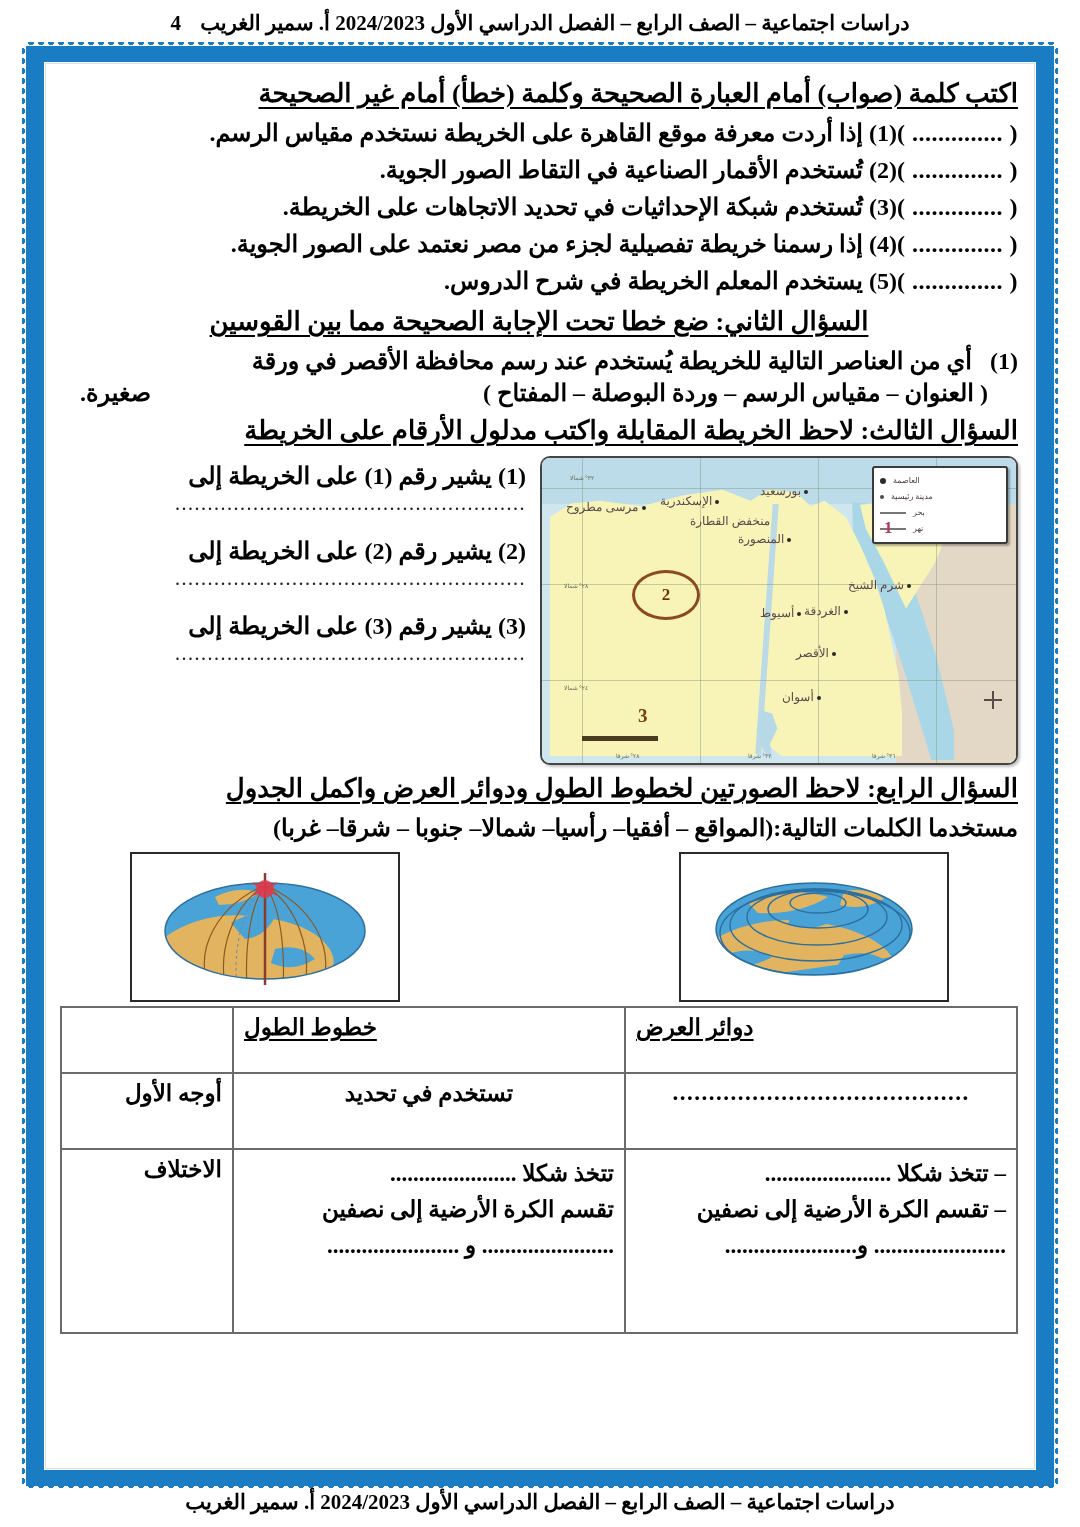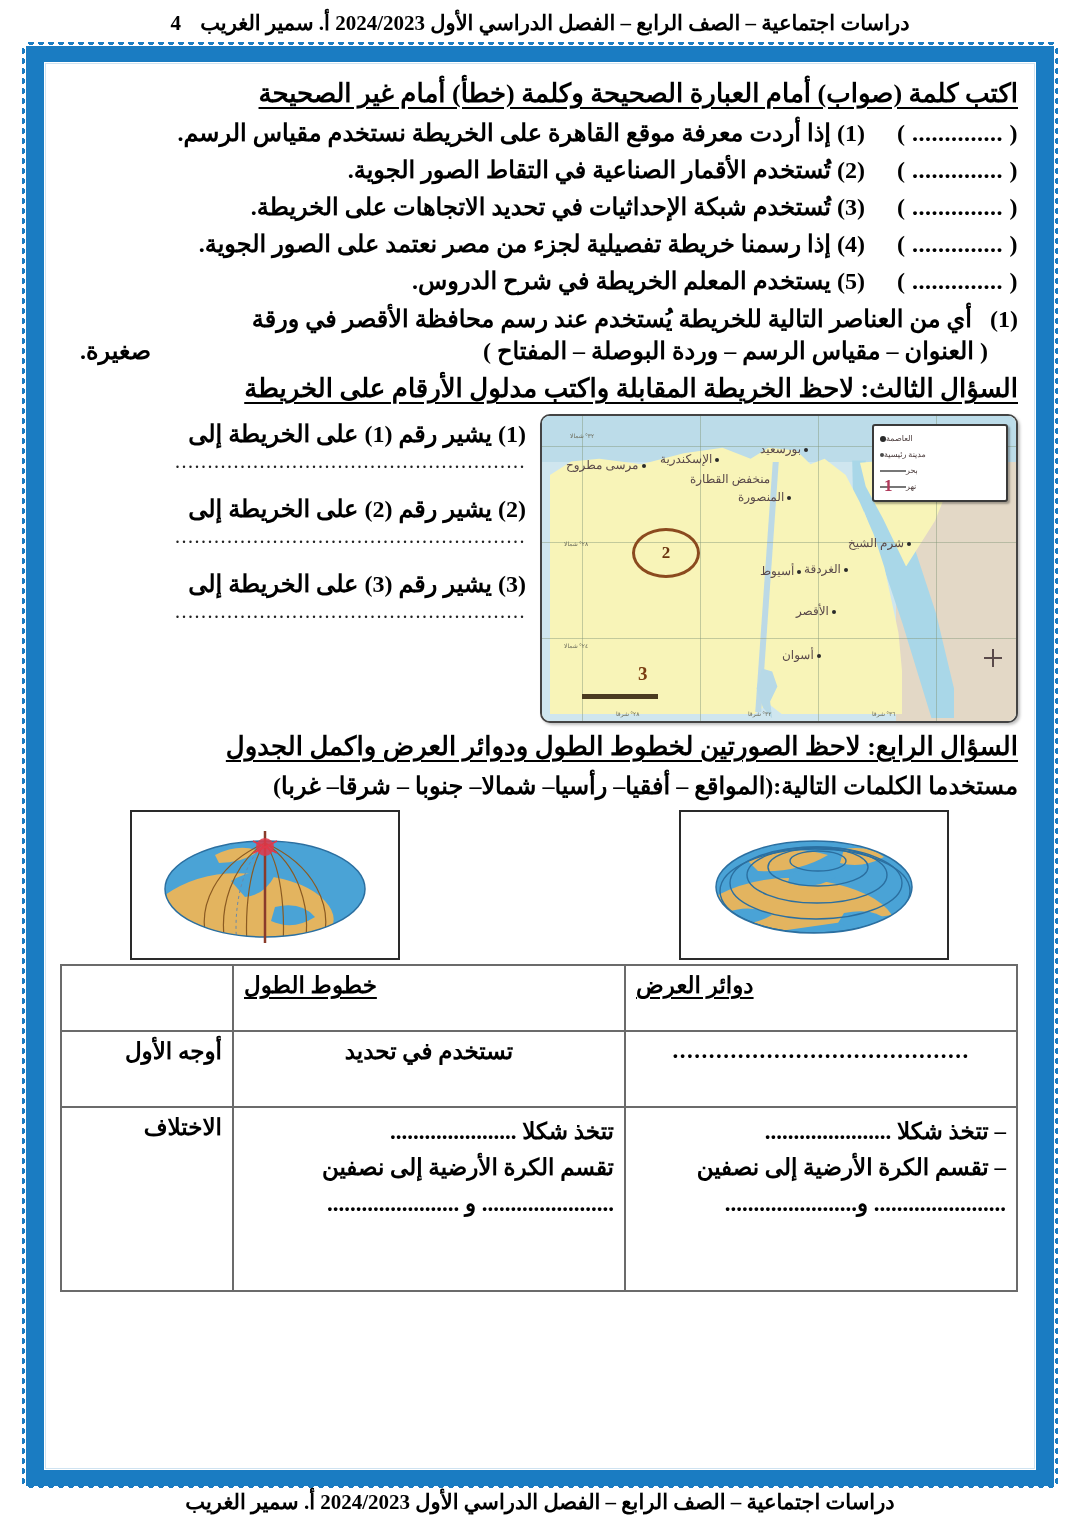--- a/index.html
+++ b/index.html
@@ -107,21 +107,20 @@
   .tf-line {
     display: flex;
     flex-direction: row-reverse;
     align-items: baseline;
     justify-content: flex-start;
     font-weight: bold;
     font-size: 24px;
     line-height: 1.42;
     direction: rtl;
     margin: 3px 0;
-    gap: 32px;
   }
   .tf-line .stmt {
     flex: 1 1 auto;
     text-align: right;
     padding-left: 10px;
   }
   .tf-line .paren {
     flex: 0 0 auto;
     white-space: nowrap;
     font-size: 24px;
@@ -269,20 +268,21 @@
     border-radius: 3px;
     box-shadow: 2px 2px 2px rgba(0,0,0,.3);
     direction: rtl;
     padding: 5px 6px 0 6px;
     box-sizing: border-box;
   }
   .legend-row {
     display: flex;
     flex-direction: row-reverse;
     align-items: center;
+    gap: 7px;
     font-size: 8px;
     color: #4a3b3b;
     line-height: 1.35;
     height: 16px;
   }
   .lg-dot-big { width: 6px; height: 6px; border-radius: 50%; background: #2a2a2a; flex: 0 0 auto; }
   .lg-dot-sm  { width: 4px; height: 4px; border-radius: 50%; background: #4a4a4a; flex: 0 0 auto; }
   .lg-line    { width: 26px; height: 2px; background: #777; flex: 0 0 auto; }
   .legend-num {
     position: absolute;
@@ -440,20 +440,21 @@
     </div>
 
     <div class="tf-line">
       <div class="stmt">
         <span>(5)</span>
         <span>يستخدم المعلم الخريطة في شرح الدروس.</span>
       </div>
       <div class="paren">( .............. )</div>
     </div>
 
+    <div class="q-head centered">السؤال الثاني: ضع خطا تحت الإجابة الصحيحة مما بين القوسين</div>
 
     <div class="mcq-body">
       <span>(1)</span>
       &nbsp;
       <span>أي من العناصر التالية للخريطة يُستخدم عند رسم محافظة الأقصر في ورقة</span>
     </div>
     <div class="mcq-row">
       <span class="tail">صغيرة.</span>
       <span class="choices">( العنوان – مقياس الرسم – وردة البوصلة – المفتاح )</span>
     </div>

